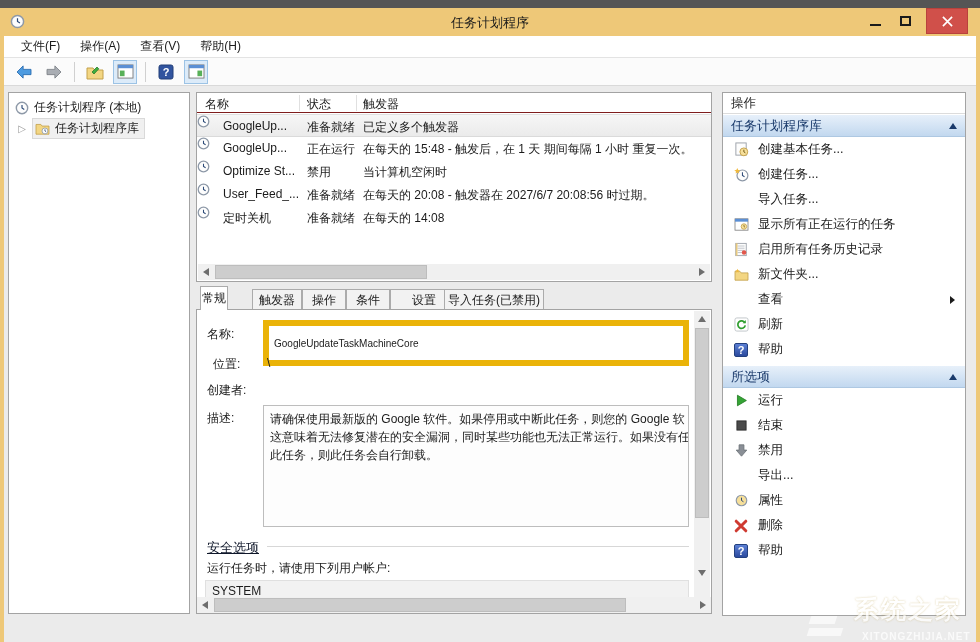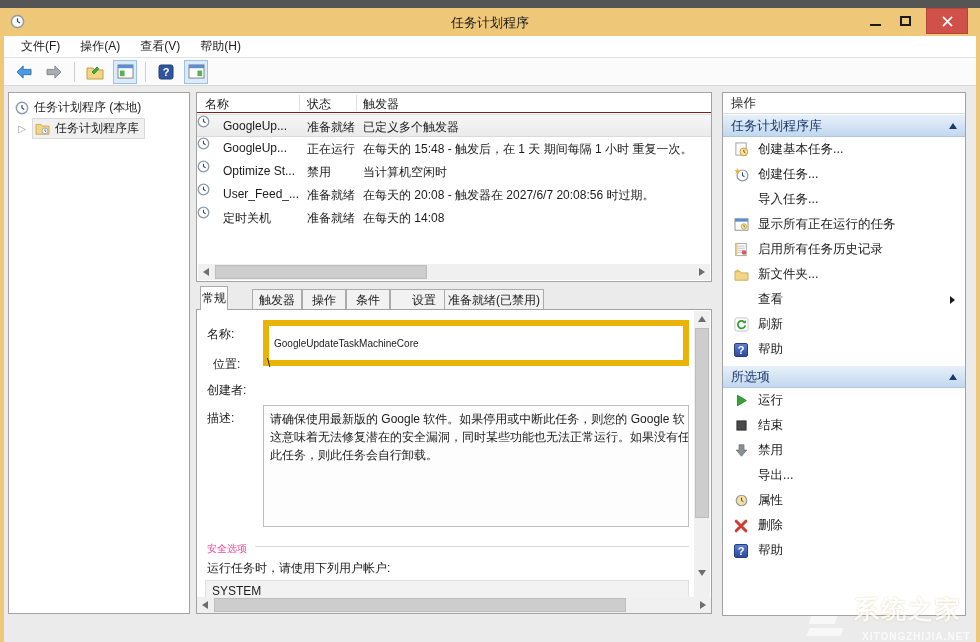--- a/index.html
+++ b/index.html
@@ -60,21 +60,21 @@
   .details{position:absolute;left:192px;top:200px;width:516px;height:328px;}
   .tabstrip{position:absolute;left:0;top:0;width:100%;height:24px;}
   .tab{position:absolute;top:3px;height:21px;background:#f2f2f2;border:1px solid #ababab;border-bottom:none;font-size:12px;color:#1b1b1b;display:flex;align-items:center;justify-content:center;}
   .tab.active{top:0;height:24px;background:#fff;z-index:3;}
   .tabpanel{position:absolute;left:0;top:23px;width:516px;height:305px;background:#fff;border:1px solid #a3a3a3;z-index:2;overflow:hidden;}
   .fld-label{position:absolute;font-size:12px;color:#1b1b1b;}
   .fld-input{position:absolute;left:66px;width:426px;height:22px;border:6px solid #eab308;background:#fff;font-size:10px;color:#1b1b1b;padding:17px 5px;}
   .fld-plain{position:absolute;left:70px;font-size:12px;color:#1b1b1b;}
   .desc-box{position:absolute;left:66px;top:95px;width:426px;height:122px;border:1px solid #bdbdbd;background:#fdfdfd;padding:4px 6px;font-size:12px;color:#1b1b1b;line-height:18px;white-space:nowrap;overflow:hidden;}
   .sec-group{position:absolute;left:10px;top:228px;width:482px;}
-  .sec-title{position:relative;font-size:10px;color:#ec4899;display:inline-block;background:#fff;padding-right:8px;z-index:1;}
+  .sec-title{position:relative;font-size:13px;color:#0f172a;display:inline-block;background:#fff;padding-right:8px;z-index:1;text-decoration:underline;}
   .sec-line{position:absolute;left:0;top:8px;width:100%;height:1px;background:#d7d7d7;}
   .sec-text{position:absolute;left:10px;top:250px;font-size:12px;color:#1b1b1b;}
   .sec-acct{position:absolute;left:8px;top:270px;width:484px;height:22px;background:#f2f2f2;border:1px solid #e0e0e0;font-size:12px;color:#1b1b1b;padding:3px 6px;}
   
   .actions{left:718px;top:6px;width:244px;height:524px;overflow:hidden;}
   .act-title{height:21px;border-bottom:1px solid #dcdcdc;font-size:12.5px;color:#1b1b1b;display:flex;align-items:center;padding-left:8px;}
   .act-section{height:23px;background:linear-gradient(#e7f0fa,#c2d8ef);border-top:1px solid #fff;border-bottom:1px solid #aec8e2;display:flex;align-items:center;padding:0 8px;font-size:13px;color:#1a3a6b;position:relative;}
   .act-collapse{position:absolute;right:8px;width:0;height:0;border-style:solid;border-width:0 4px 6px 4px;border-color:transparent transparent #1a3a6b transparent;}
   .act-item{height:25px;display:flex;align-items:center;gap:9px;padding-left:10px;font-size:12.5px;color:#1b1b1b;position:relative;}
   .act-icon{width:16px;height:16px;display:flex;align-items:center;justify-content:center;flex:0 0 16px;}
@@ -253,21 +253,21 @@
       </div>
     </div>
 
     <div class="details">
       <div class="tabstrip">
         <div class="tab active" style="left:4px;width:28px">常规</div>
         <div class="tab" style="left:56px;width:50px">触发器</div>
         <div class="tab" style="left:106px;width:44px">操作</div>
         <div class="tab" style="left:150px;width:44px">条件</div>
         <div class="tab" style="left:194px;width:68px">设置</div>
-        <div class="tab" style="left:248px;width:100px">准备就绪(已禁用)</div>
+        <div class="tab" style="left:248px;width:100px">导入任务(已禁用)</div>
       </div>
       <div class="tabpanel">
         <span class="fld-label" style="left:10px;top:16px">名称:</span>
         <input class="fld-input" style="top: 10px;" readonly="" value="GoogleUpdateTaskMachineCore">
         <span class="fld-label" style="left:16px;top:46px">位置:</span>
         <span class="fld-plain" style="top:46px">\</span>
         <span class="fld-label" style="left:10px;top:72px">创建者:</span>
         <span class="fld-label" style="left:10px;top:100px">描述:</span>
         <div class="desc-box">
           <div>请确保使用最新版的 Google 软件。如果停用或中断此任务，则您的 Google 软</div>

